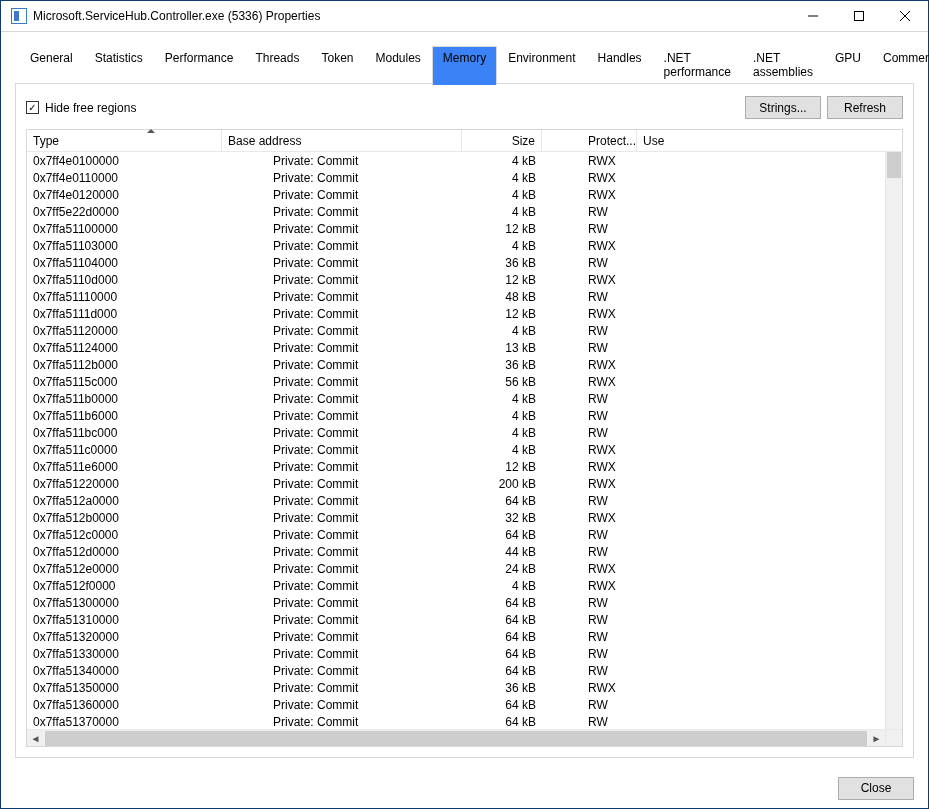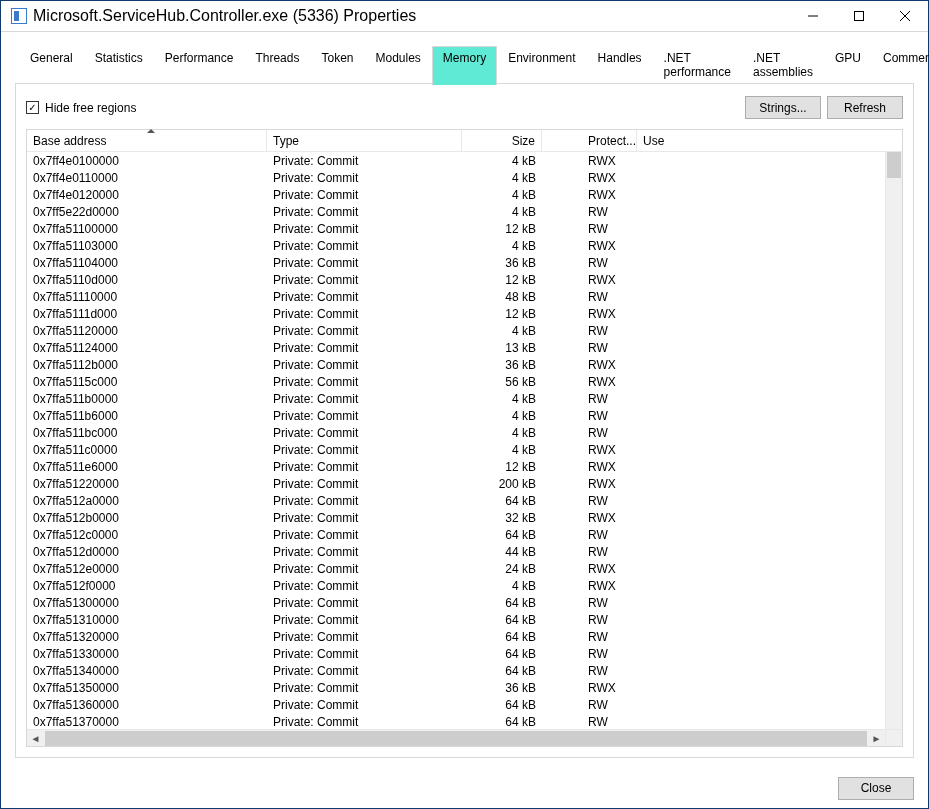--- a/index.html
+++ b/index.html
@@ -30,21 +30,21 @@
     border: 1px solid #3a7ac8;
     position: relative;
     background: #fff;
   }
   .titlebar .icon::before {
     content: "";
     position: absolute; left: 2px; top: 2px;
     width: 5px; height: 10px;
     background: #3a7ac8;
   }
-  .titlebar .title { flex: 1; font-size: 16px; }
+  .titlebar .title { flex: 1; font-size: 12px; }
   .sysbtn {
     width: 46px; height: 31px;
     display: flex; align-items: center; justify-content: center;
     font-family: inherit; font-size: 10px;
   }
   .sysbtn svg { display: block; }
   
   .tabstrip {
     display: flex;
     padding: 14px 16px 0 18px;
@@ -59,21 +59,21 @@
   .tab {
     padding: 4px 10px 5px 10px;
     border: 1px solid transparent;
     border-bottom: none;
     position: relative;
     z-index: 1;
     color: #000;
   }
   .tab.active {
     border-color: #d8d8d8;
-    background: #5eead4;
+    background: #3b82f6;
     padding-bottom: 6px;
     margin-bottom: -1px;
     z-index: 2;
   }
   
   .page {
     margin: 0 14px 10px 14px;
     border: 1px solid #d8d8d8;
     border-top: none;
     padding: 12px 10px 10px 10px;
@@ -252,25 +252,25 @@
       </div>
       <div class="btn">
         <span>Refresh</span>
       </div>
     </div>
 
     <div class="listwrap">
       <div class="sort-caret"></div>
 
       <div class="header">
+        <div class="hcell c-type">
+            <span>Type</span>
+          </div>
         <div class="hcell c-addr">
             <span>Base address</span>
-          </div>
-        <div class="hcell c-type">
-            <span>Type</span>
           </div>
         <div class="hcell c-size" style="justify-content:flex-end">
             <span>Size</span>
           </div>
         <div class="hcell c-prot">
             <span>Protect...</span>
           </div>
         <div class="hcell c-use" style="border-right:none">
             <span>Use</span>
           </div>

